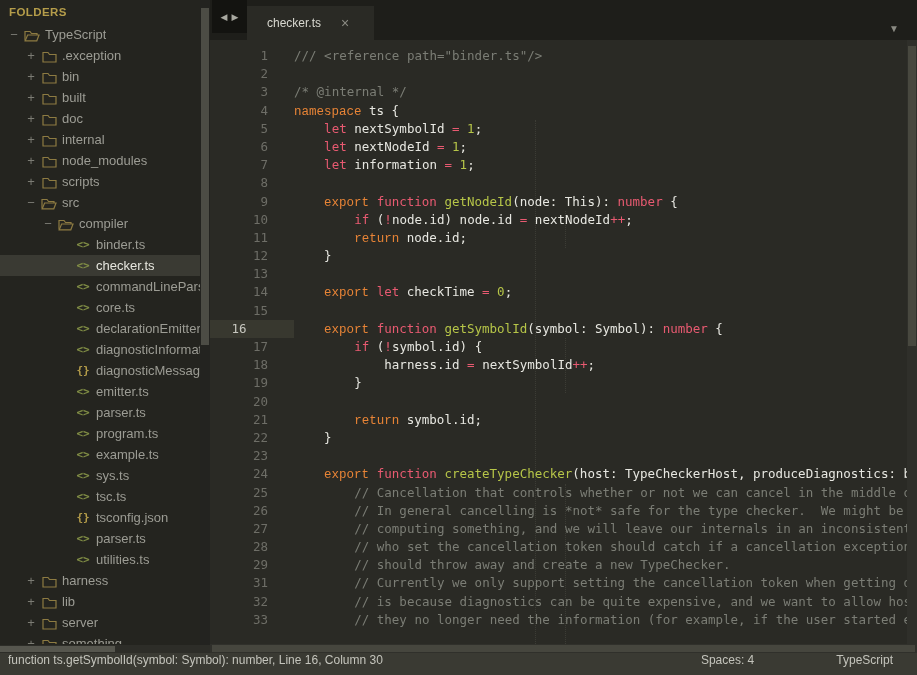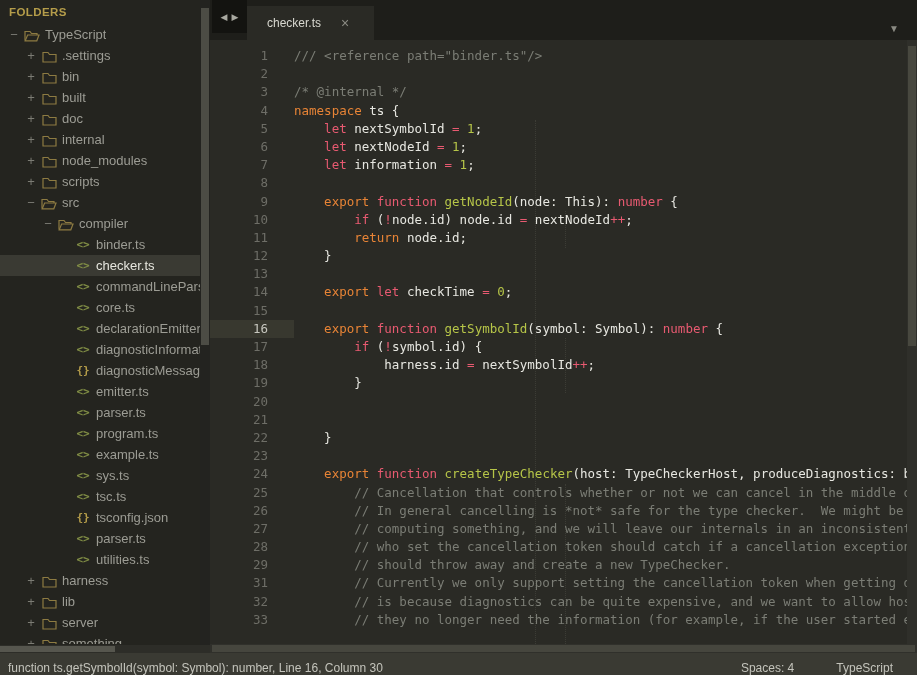--- a/index.html
+++ b/index.html
@@ -50,41 +50,41 @@
 
   
   .editor { position:absolute; left:210px; top:40px; width:707px; height:604px;
             background:#2a2a25; overflow:hidden; }
   .guide { position:absolute; width:0; border-left:1px dotted #3c3c35; }
   .code { position:absolute; left:0; top:7px; width:707px;
           font-family:"DejaVu Sans Mono", monospace; font-size:12.5px; line-height:18.2px; }
   .code-row { display:flex; height:18.2px; white-space:pre; }
   .ln { flex:0 0 84px; width:84px; text-align:right; padding-right:26px;
         color:#6e6e67; }
-  .code-row.active .ln { background:#38382f; color:#c6c6be; }
+  .code-row.active .ln { background:#38382f; color:#c6c6be;text-align:center; }
   .lt { white-space:pre; }
   .tok-p { color:#e7e7e1; }
   .tok-k { color:#e85a71; }
-  .tok-o { color:#e88436; }
+  .tok-o { color:#e88436;font-family:Liberation Mono, monospace; }
   .tok-g { color:#b6c548; }
   .tok-c { color:#7b7d75; }
 
   .ed-vscroll { position:absolute; left:907px; top:40px; width:10px; height:604px;
                 background:#2f2f2a; }
   .ed-vscroll .thumb { position:absolute; left:1px; top:6px; width:8px; height:300px;
                        background:#48483f; }
   .ed-hscroll { position:absolute; left:210px; top:644px; width:707px; height:9px;
                 background:#30302b; }
   .ed-hscroll .thumb { position:absolute; left:2px; top:1px; width:703px; height:7px;
                        background:#46463e; }
 
   
   .statusbar { position:absolute; left:0; top:653px; width:917px; height:22px;
-               background:#3a3a33; display:flex; align-items:flex-end;
-               font-size:12px; color:#c4c4bc; }
+               background:#3a3a33; display:flex; align-items:flex-start;
+               font-size:12px; color:#c4c4bc;gap:40px; }
   .status-left { flex:1; margin-left:8px; white-space:nowrap; overflow:hidden; }
   .status-spaces { margin-right:42px; cursor:default; }
   .status-syntax { margin-right:24px; cursor:default; }
 </style>
 </head>
 <body>
 
 <div class="app">
 
   <aside class="sidebar">
@@ -96,21 +96,21 @@
               <path d="M1 11.5V2.5h5l1.5 2H13v1.5" fill="none" stroke="currentColor" stroke-width="1.2"></path>
               <path d="M3.6 6H15l-2.2 5.8H1.2z" fill="none" stroke="currentColor" stroke-width="1.2"></path>
             </svg></span>
           <span class="tree-label">TypeScript</span>
         </div>
         <div class="tree-row" style="padding-left: 23px;">
           <span class="expander">+</span>
           <span class="tree-icon icon-folder"><svg width="15" height="13" viewBox="0 0 15 13">
               <path d="M1 2.5h5l1.5 2H14V12H1z" fill="none" stroke="currentColor" stroke-width="1.2"></path>
             </svg></span>
-          <span class="tree-label">.settings</span>
+          <span class="tree-label">.exception</span>
         </div>
         <div class="tree-row" style="padding-left: 23px;">
           <span class="expander">+</span>
           <span class="tree-icon icon-folder"><svg width="15" height="13" viewBox="0 0 15 13">
               <path d="M1 2.5h5l1.5 2H14V12H1z" fill="none" stroke="currentColor" stroke-width="1.2"></path>
             </svg></span>
           <span class="tree-label">bin</span>
         </div>
         <div class="tree-row" style="padding-left: 23px;">
           <span class="expander">+</span>
@@ -312,21 +312,21 @@
         <div class="code-row"><span class="ln">11</span><span class="lt"><span class="tok-p">        </span><span class="tok-o">return</span><span class="tok-p"> node.id;</span></span></div>
         <div class="code-row"><span class="ln">12</span><span class="lt"><span class="tok-p">    }</span></span></div>
         <div class="code-row"><span class="ln">13</span><span class="lt"></span></div>
         <div class="code-row"><span class="ln">14</span><span class="lt"><span class="tok-p">    </span><span class="tok-o">export</span><span class="tok-p"> </span><span class="tok-k">let</span><span class="tok-p"> checkTime </span><span class="tok-k">=</span><span class="tok-p"> </span><span class="tok-g">0</span><span class="tok-p">;</span></span></div>
         <div class="code-row"><span class="ln">15</span><span class="lt"></span></div>
         <div class="code-row active"><span class="ln">16</span><span class="lt"><span class="tok-p">    </span><span class="tok-o">export</span><span class="tok-p"> </span><span class="tok-k">function</span><span class="tok-p"> </span><span class="tok-g">getSymbolId</span><span class="tok-p">(symbol: Symbol): </span><span class="tok-k">number</span><span class="tok-p"> {</span></span></div>
         <div class="code-row"><span class="ln">17</span><span class="lt"><span class="tok-p">        </span><span class="tok-k">if</span><span class="tok-p"> (</span><span class="tok-k">!</span><span class="tok-p">symbol.id) {</span></span></div>
         <div class="code-row"><span class="ln">18</span><span class="lt"><span class="tok-p">            harness.id </span><span class="tok-k">=</span><span class="tok-p"> nextSymbolId</span><span class="tok-k">++</span><span class="tok-p">;</span></span></div>
         <div class="code-row"><span class="ln">19</span><span class="lt"><span class="tok-p">        }</span></span></div>
         <div class="code-row"><span class="ln">20</span><span class="lt"></span></div>
-        <div class="code-row"><span class="ln">21</span></div>
+        <div class="code-row"><span class="ln">21</span><span class="lt"><span class="tok-p">        </span><span class="tok-o">return</span><span class="tok-p"> symbol.id;</span></span></div>
         <div class="code-row"><span class="ln">22</span><span class="lt"><span class="tok-p">    }</span></span></div>
         <div class="code-row"><span class="ln">23</span><span class="lt"></span></div>
         <div class="code-row"><span class="ln">24</span><span class="lt"><span class="tok-p">    </span><span class="tok-o">export</span><span class="tok-p"> </span><span class="tok-k">function</span><span class="tok-p"> </span><span class="tok-g">createTypeChecker</span><span class="tok-p">(host: TypeCheckerHost, produceDiagnostics: boolean): TypeChecker {</span></span></div>
         <div class="code-row"><span class="ln">25</span><span class="lt"><span class="tok-c">        // Cancellation that controls whether or not we can cancel in the middle of type checking.</span></span></div>
         <div class="code-row"><span class="ln">26</span><span class="lt"><span class="tok-c">        // In general cancelling is *not* safe for the type checker.  We might be in the middle of</span></span></div>
         <div class="code-row"><span class="ln">27</span><span class="lt"><span class="tok-c">        // computing something, and we will leave our internals in an inconsistent state.  Callers</span></span></div>
         <div class="code-row"><span class="ln">28</span><span class="lt"><span class="tok-c">        // who set the cancellation token should catch if a cancellation exception occurs, and</span></span></div>
         <div class="code-row"><span class="ln">29</span><span class="lt"><span class="tok-c">        // should throw away and create a new TypeChecker.</span></span></div>
         <div class="code-row"><span class="ln">31</span><span class="lt"><span class="tok-c">        // Currently we only support setting the cancellation token when getting diagnostics.  This</span></span></div>
         <div class="code-row"><span class="ln">32</span><span class="lt"><span class="tok-c">        // is because diagnostics can be quite expensive, and we want to allow hosts to bail out if</span></span></div>

